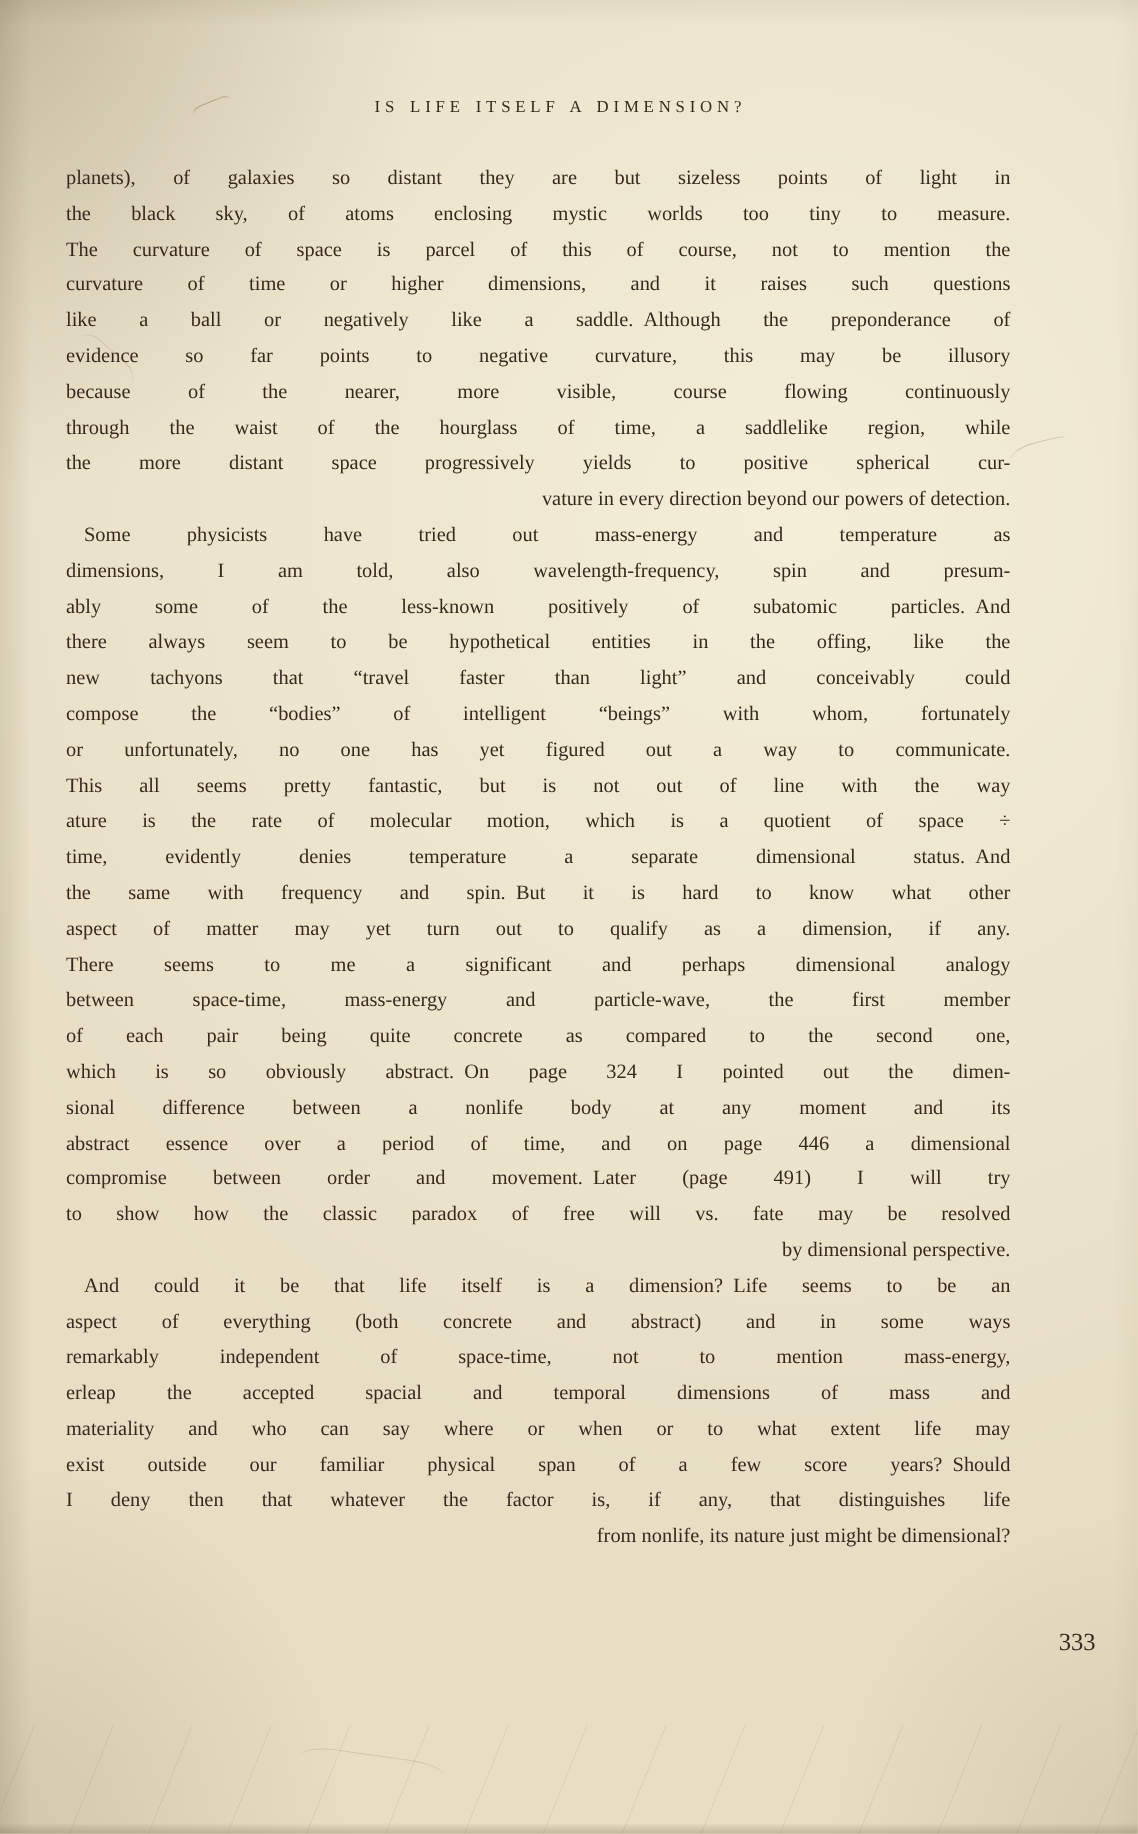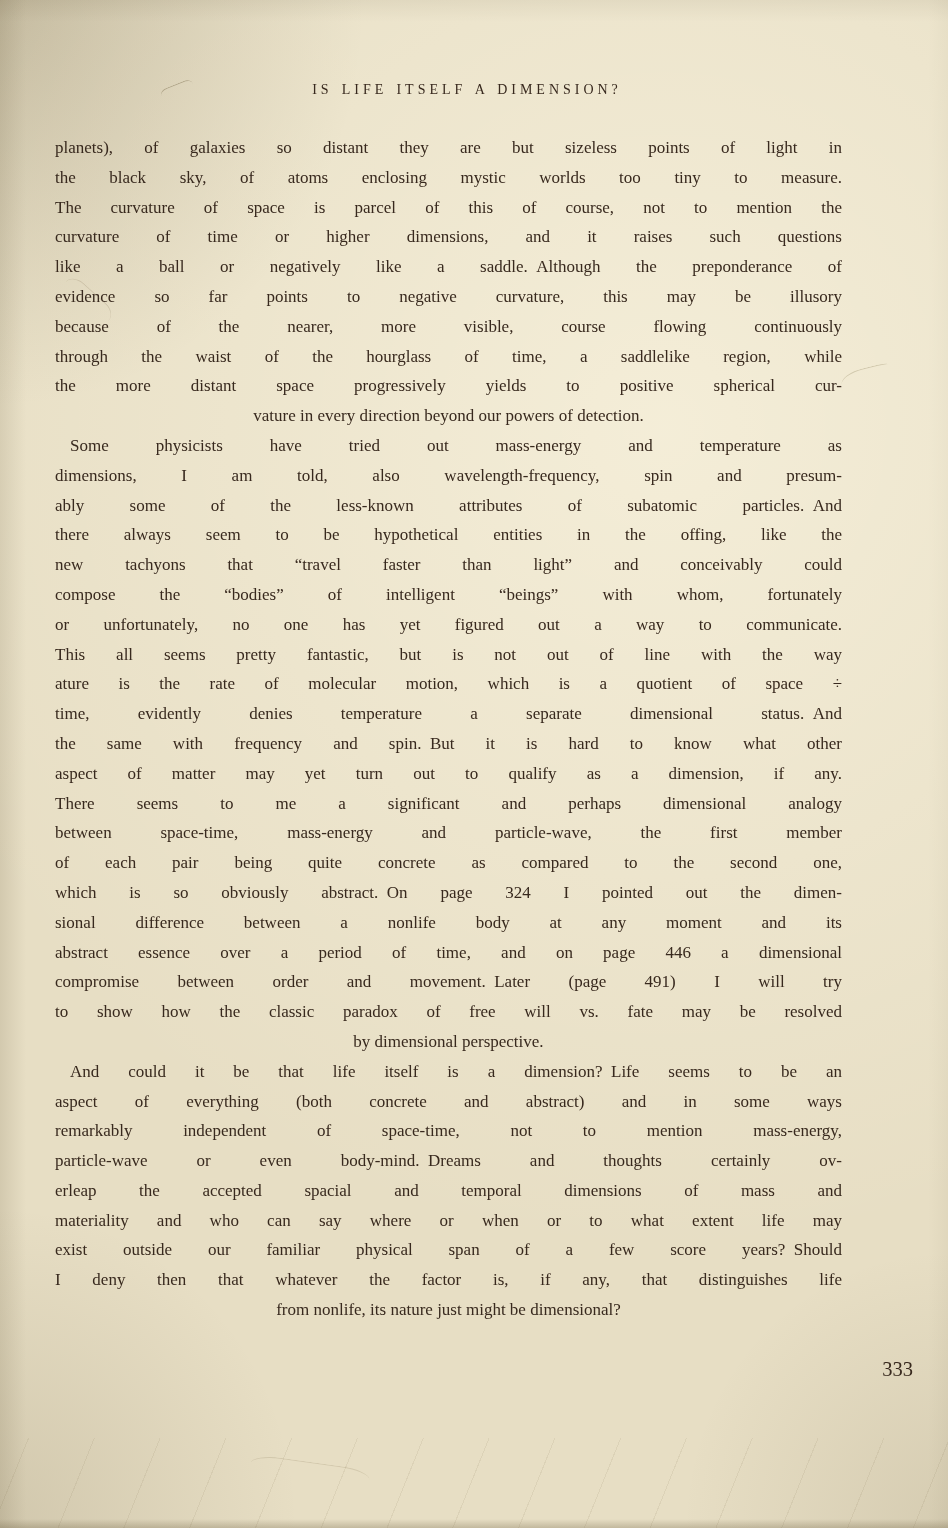--- a/index.html
+++ b/index.html
@@ -34,21 +34,21 @@
   .running-head {
     position: absolute; top: 82px; left: 75px; width: 784px;
     text-align: center;
     font-size: 14px; letter-spacing: 0.285em; word-spacing: 0.12em;
   }
   .content {
     position: absolute; top: 133px; left: 55px; width: 787px;
     font-size: 17px; line-height: 29.8px;
     text-rendering: optimizeLegibility;
   }
-  .line { text-align: center; }
+  .line { text-align: right; }
   .line.just { text-align: justify; text-align-last: justify; }
   .line.indent { text-indent: 15px; }
   .pagenum {
     position: absolute; top: 1355px; right: 35px;
     font-size: 20.5px; line-height: 29.8px;
   }
   .scratch { position: absolute; pointer-events: none; }
   .scratch-1 {
     left: 160px; top: 84px; width: 34px; height: 10px;
     border-top: 1px solid rgba(125,110,80,0.45);
@@ -86,21 +86,21 @@
       <div class="line just">The curvature of space is parcel of this of course, not to mention the</div>
       <div class="line just">curvature of time or higher dimensions, and it raises such questions</div>
       <div class="line just">like a ball or negatively like a saddle. Although the preponderance of</div>
       <div class="line just">evidence so far points to negative curvature, this may be illusory</div>
       <div class="line just">because of the nearer, more visible, course flowing continuously</div>
       <div class="line just">through the waist of the hourglass of time, a saddlelike region, while</div>
       <div class="line just">the more distant space progressively yields to positive spherical cur-</div>
       <div class="line">vature in every direction beyond our powers of detection.</div>
       <div class="line just indent">Some physicists have tried out mass-energy and temperature as</div>
       <div class="line just">dimensions, I am told, also wavelength-frequency, spin and presum-</div>
-      <div class="line just">ably some of the less-known attributes of subatomic particles. And</div>
+      <div class="line just">ably some of the less-known positively of subatomic particles. And</div>
       <div class="line just">there always seem to be hypothetical entities in the offing, like the</div>
       <div class="line just">new tachyons that “travel faster than light” and conceivably could</div>
       <div class="line just">compose the “bodies” of intelligent “beings” with whom, fortunately</div>
       <div class="line just">or unfortunately, no one has yet figured out a way to communicate.</div>
       <div class="line just">This all seems pretty fantastic, but is not out of line with the way</div>
       <div class="line just">ature is the rate of molecular motion, which is a quotient of space ÷</div>
       <div class="line just">time, evidently denies temperature a separate dimensional status. And</div>
       <div class="line just">the same with frequency and spin. But it is hard to know what other</div>
       <div class="line just">aspect of matter may yet turn out to qualify as a dimension, if any.</div>
       <div class="line just">There seems to me a significant and perhaps dimensional analogy</div>
@@ -108,21 +108,20 @@
       <div class="line just">of each pair being quite concrete as compared to the second one,</div>
       <div class="line just">which is so obviously abstract. On page 324 I pointed out the dimen-</div>
       <div class="line just">sional difference between a nonlife body at any moment and its</div>
       <div class="line just">abstract essence over a period of time, and on page 446 a dimensional</div>
       <div class="line just">compromise between order and movement. Later (page 491) I will try</div>
       <div class="line just">to show how the classic paradox of free will vs. fate may be resolved</div>
       <div class="line">by dimensional perspective.</div>
       <div class="line just indent">And could it be that life itself is a dimension? Life seems to be an</div>
       <div class="line just">aspect of everything (both concrete and abstract) and in some ways</div>
       <div class="line just">remarkably independent of space-time, not to mention mass-energy,</div>
-      <div class="line just">particle-wave or even body-mind. Dreams and thoughts certainly ov-</div>
       <div class="line just">erleap the accepted spacial and temporal dimensions of mass and</div>
       <div class="line just">materiality and who can say where or when or to what extent life may</div>
       <div class="line just">exist outside our familiar physical span of a few score years? Should</div>
       <div class="line just">I deny then that whatever the factor is, if any, that distinguishes life</div>
       <div class="line">from nonlife, its nature just might be dimensional?</div>
     </div>
 
   <div class="pagenum">333</div>
 
   <div class="scratch scratch-1"></div>

